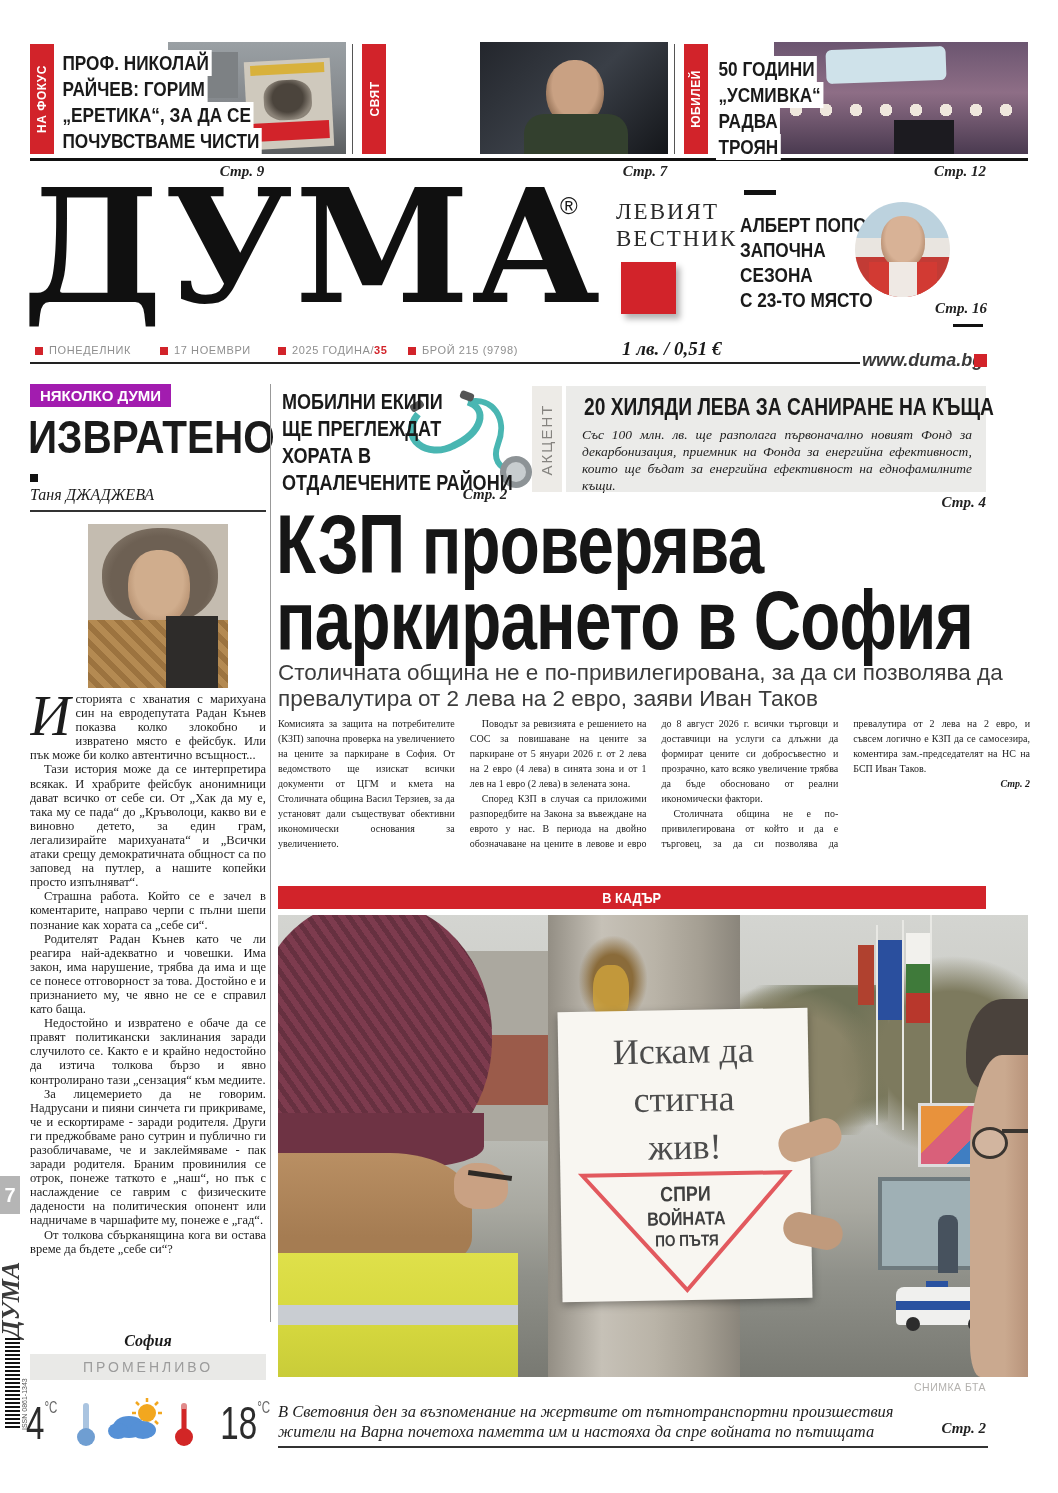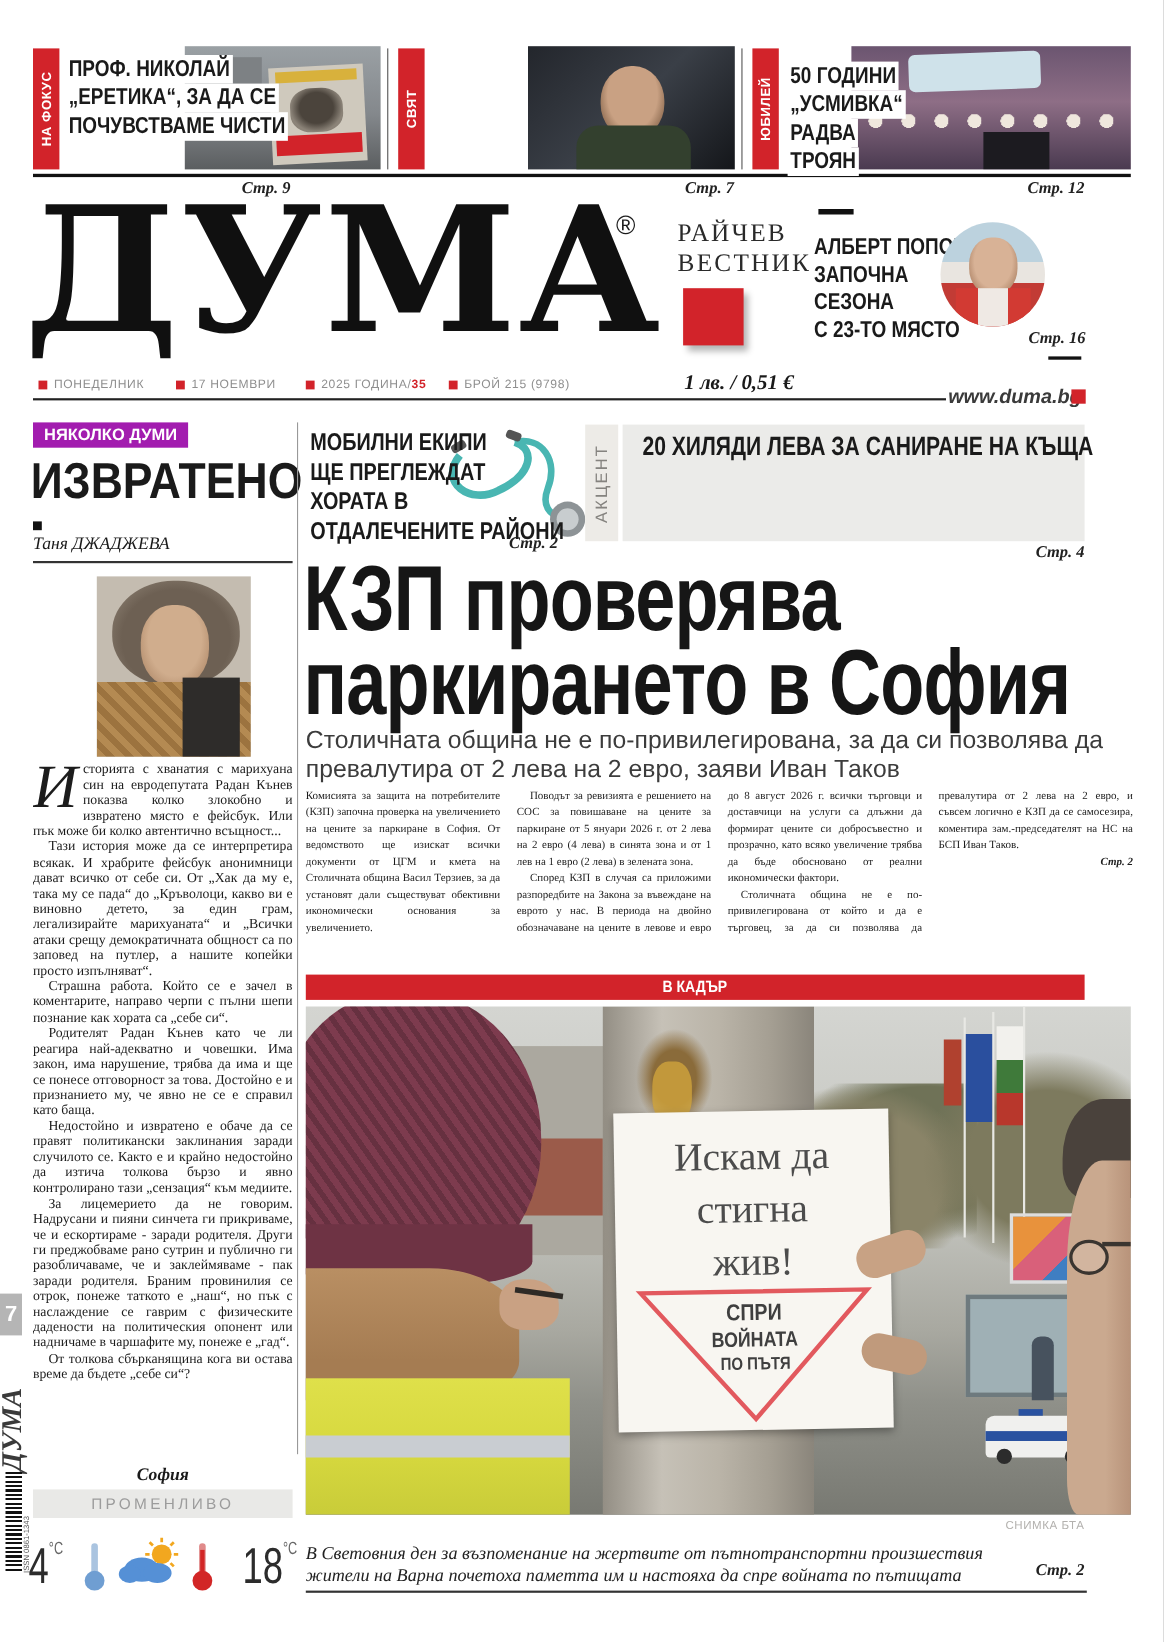--- a/index.html
+++ b/index.html
@@ -40,20 +40,21 @@
   <div class="photo" style="left:168px;top:42px;width:178px;height:112px;background:linear-gradient(180deg,#9aa0a4 0%,#84888c 55%,#5b5e60 100%);">
     <div class="abs" style="left:78px;top:18px;width:86px;height:88px;background:#cfc9bd;transform:rotate(-3deg);">
       <div class="abs" style="left:6px;top:4px;width:74px;height:10px;background:#d8b13c;"></div>
       <div class="abs" style="left:18px;top:20px;width:48px;height:40px;background:radial-gradient(ellipse at 50% 45%,#4b443c 0 45%,#8b8378 70%);border-radius:40%;"></div>
       <div class="abs" style="left:4px;top:62px;width:78px;height:18px;background:#d2232a;"></div>
     </div>
     <div class="abs" style="left:10px;top:10px;width:60px;height:46px;background:#7d8184;"></div>
   </div>
   <div class="abs" style="left:60px;top:50px;z-index:2;">
     <div class="tline"><span class="cx">ПРОФ. НИКОЛАЙ</span></div>
+    <div class="tline"><span class="cx">РАЙЧЕВ: ГОРИМ</span></div>
     <div class="tline"><span class="cx">„ЕРЕТИКА“, ЗА ДА СЕ</span></div>
     <div class="tline"><span class="cx">ПОЧУВСТВАМЕ ЧИСТИ</span></div>
   </div>
 
   <div class="abs" style="left:352px;top:44px;width:1px;height:110px;background:#555;"></div>
 
   <div class="vtab" style="left:362px;top:44px;width:24px;height:110px;">
       <span>СВЯТ</span>
     </div>
   <div class="photo" style="left:480px;top:42px;width:188px;height:112px;background:linear-gradient(135deg,#23262c 0%,#3a3f47 50%,#14161a 100%);">
@@ -79,21 +80,21 @@
   </div>
 
   <div class="abs rule" style="left:30px;top:158px;width:998px;height:3px;"></div>
   <div class="abs pageref" style="left:212px;top:163px;width:60px;text-align:center;">Стр. 9</div>
   <div class="abs pageref" style="left:615px;top:163px;width:60px;text-align:center;">Стр. 7</div>
   <div class="abs pageref" style="left:930px;top:163px;width:60px;text-align:center;">Стр. 12</div>
 
   <div class="abs" style="left:22px;top:168px;font-family:'DejaVu Serif',serif;font-weight:bold;font-size:158px;line-height:1;letter-spacing:2px;color:#101010;">ДУМА</div>
   <div class="abs" style="left:560px;top:192px;font-size:24px;color:#1a1a1a;">®</div>
   <div class="abs serif" style="left:616px;top:198px;font-size:23px;line-height:27px;letter-spacing:2px;color:#2a2a2a;">
-    <div>РАЙЧЕВ</div>
+    <div>ЛЕВИЯТ</div>
     <div>ВЕСТНИК</div>
   </div>
   <div class="abs rule" style="left:744px;top:190px;width:32px;height:5px;"></div>
   <div class="abs" style="left:740px;top:212px;font-weight:bold;font-size:21px;line-height:25px;">
     <div><span class="cx">АЛБЕРТ ПОПОВ</span></div>
     <div><span class="cx">ЗАПОЧНА</span></div>
     <div><span class="cx">СЕЗОНА</span></div>
     <div><span class="cx">С 23-ТО МЯСТО</span></div>
   </div>
   <div class="photo" style="left:855px;top:202px;width:95px;height:95px;border-radius:50%;background:linear-gradient(180deg,#bcd2de 0 38%,#e9e5e0 38% 58%,#c23b35 58% 100%);">
@@ -186,20 +187,21 @@
     <div><span class="cx">ХОРАТА В</span></div>
     <div><span class="cx">ОТДАЛЕЧЕНИТЕ РАЙОНИ</span></div>
   </div>
   <div class="abs pageref" style="left:450px;top:486px;width:70px;text-align:center;">Стр. 2</div>
 
   <div class="vtab-grey" style="left:532px;top:386px;width:30px;height:106px;">
       <span>АКЦЕНТ</span>
     </div>
   <div class="abs" style="left:566px;top:386px;width:420px;height:106px;background:#ebebe9;"></div>
   <div class="abs" style="left:584px;top:393px;font-weight:bold;font-size:24px;z-index:1;"><span class="cx" style="transform:scaleX(.8);">20 ХИЛЯДИ ЛЕВА ЗА САНИРАНЕ НА КЪЩА</span></div>
+  <div class="abs serif" style="left:582px;top:426px;width:390px;font-style:italic;font-size:13.5px;line-height:17px;text-align:justify;color:#1d1d1d;z-index:1;">Със 100 млн. лв. ще разполага първоначално новият Фонд за декарбонизация, приемник на Фонда за енергийна ефективност, които ще бъдат за енергийна ефективност на еднофамилните къщи.</div>
   <div class="abs pageref" style="left:920px;top:494px;width:66px;text-align:right;">Стр. 4</div>
 
   <div class="abs" style="left:276px;top:506px;font-weight:bold;font-size:84px;line-height:76px;letter-spacing:-1px;color:#161616;">
     <div><span class="cx" style="transform:scaleX(.78);">КЗП проверява</span></div>
     <div><span class="cx" style="transform:scaleX(.78);">паркирането в София</span></div>
   </div>
   <div class="abs" style="left:278px;top:660px;width:748px;font-size:22.5px;line-height:26px;color:#3c3c3c;">Столичната община не е по-привилегирована, за да си позволява да превалутира от 2 лева на 2 евро, заяви Иван Таков</div>
   <div class="abs artcols" style="left:278px;top:716px;width:752px;height:170px;overflow:hidden;">
     <p class="nofirst">Комисията за защита на потребителите (КЗП) започна проверка на увеличението на цените за паркиране в София. От ведомството ще изискат всички документи от ЦГМ и кмета на Столичната община Васил Терзиев, за да установят дали съществуват обективни икономически основания за увеличението.</p>
     <p>Поводът за ревизията е решението на СОС за повишаване на цените за паркиране от 5 януари 2026 г. от 2 лева на 2 евро (4 лева) в синята зона и от 1 лев на 1 евро (2 лева) в зелената зона.</p>

